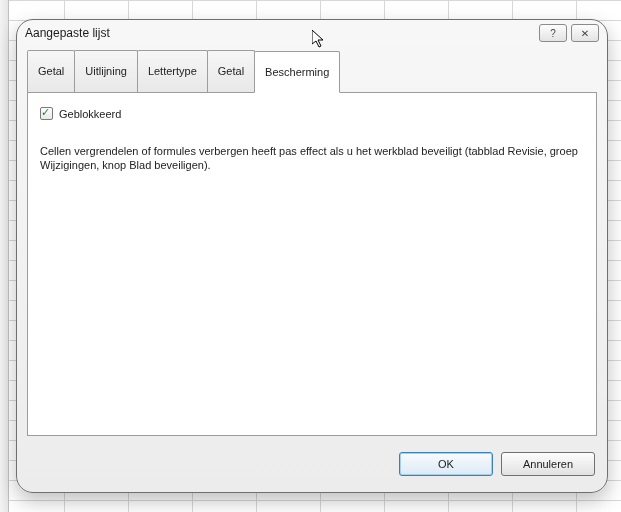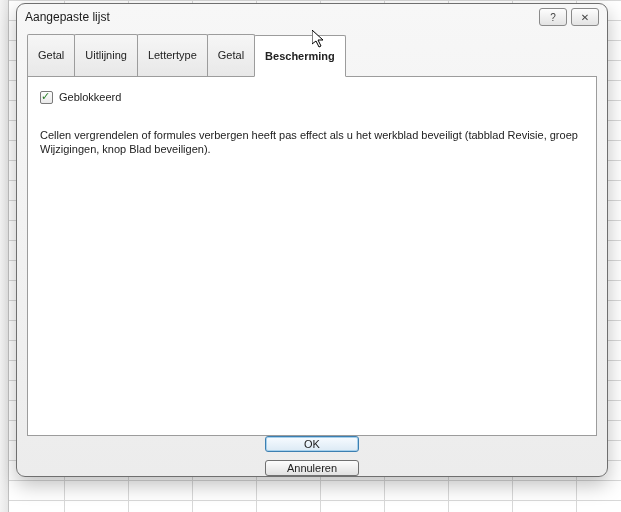--- a/index.html
+++ b/index.html
@@ -30,26 +30,26 @@
     position: absolute;
     left: 0; top: 0; bottom: 0;
     width: 8px;
     background: linear-gradient(to right, #f3f3f3, #e6e6e6);
     border-right: 1px solid #c0c0c0;
   }
 
   .dialog {
     position: absolute;
     left: 16px;
-    top: 3px;
+    top: 19px;
     width: 590px;
     height: 472px;
     background: linear-gradient(to bottom, #f7f7f7, #ececec);
     border: 1px solid #6f6f6f;
-    border-radius: 9px;
+    border-radius: 17px;
     box-shadow: 0 8px 20px rgba(0,0,0,0.25);
     display: flex;
     flex-direction: column;
   }
   .title-bar {
     height: 26px;
     display: flex;
     align-items: center;
     padding: 0 8px;
     color: #1a1a1a;
@@ -90,36 +90,36 @@
     border-top-left-radius: 2px;
     border-top-right-radius: 2px;
     color: #222;
     position: relative;
   }
   .tab.active {
     background: #fff;
     border-bottom: 1px solid #fff;
     top: 1px;
     z-index: 3;
-    font-weight: bold;
   }
 
   .panel {
     margin: 0 10px;
     border: 1px solid #9c9c9c;
     background: #fff;
     flex: 1;
     position: relative;
     z-index: 0;
     padding: 12px 12px;
     color: #222;
   }
 
   .check-row {
     display: flex;
+    align-items: center;
     gap: 6px;
     margin: 2px 0;
   }
   .checkbox {
     width: 13px;
     height: 13px;
     border: 1px solid #7a7a7a;
     background: linear-gradient(to bottom, #fdfdfd, #e9e9e9);
     border-radius: 2px;
     position: relative;
@@ -151,23 +151,22 @@
   .desc {
     margin-top: 24px;
     line-height: 1.3;
   }
 
   .button-row {
     height: 40px;
     display: flex;
     justify-content: flex-end;
     align-items: center;
-    padding: 0 12px;
+    padding: 8px 12px;
     gap: 8px;
-    flex-direction: column;
   }
   .btn {
     min-width: 72px;
     height: 22px;
     border: 1px solid #707070;
     border-radius: 3px;
     background: linear-gradient(to bottom, #fdfdfd, #e1e1e1);
     font-size: 11px;
     color: #222;
     display: flex;

